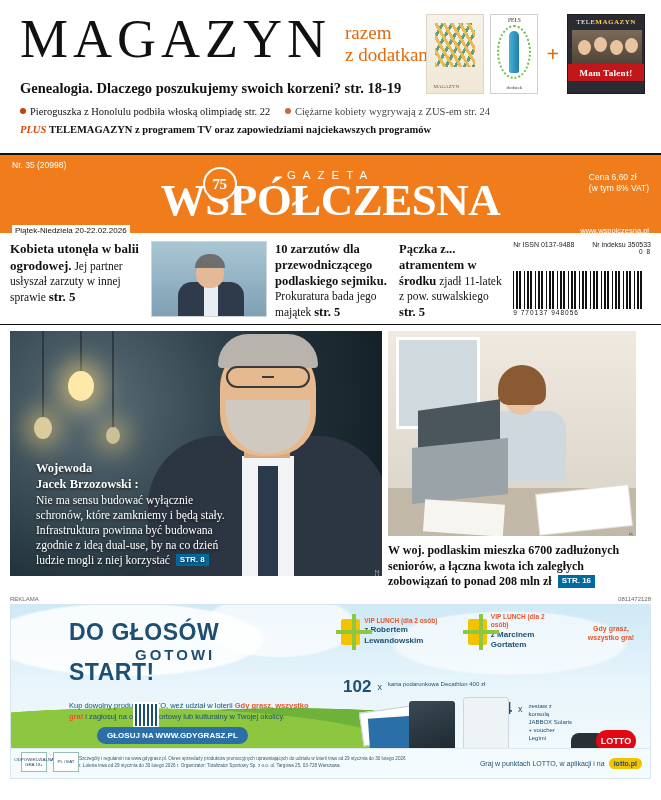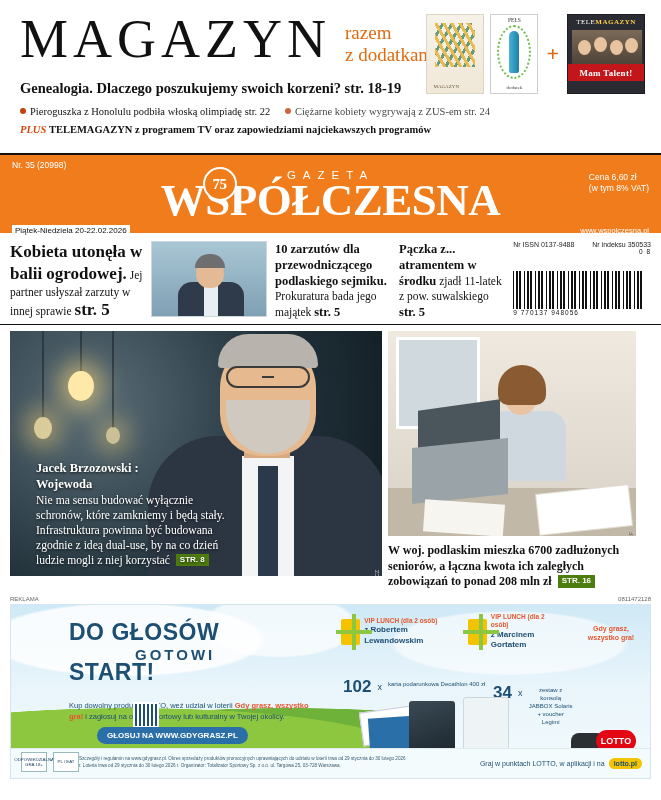--- a/index.html
+++ b/index.html
@@ -151,21 +151,21 @@
     position:absolute; right:2px; bottom:2px; font-size:7.5px; font-family:"Liberation Sans",sans-serif; color:#fff;
   }
 
   
   .teasers {
     display:flex; border-bottom:1px solid #111; padding: 8px 10px 8px 10px; gap:8px;
     height: 92px;
   }
   .t-col { font-size:11.5px; line-height:1.28; }
   .t1 { width: 135px; }
-  .t1 b { font-size:17px; }
+  .t1 b { font-size:13px; }
   .t-photo {
     width: 118px; height: 76px; background:#dfe6ea; position:relative; overflow:hidden;
     border:1px solid #cdd6da;
   }
   .t-photo .bg { position:absolute; inset:0; background:linear-gradient(180deg,#a9c6d4,#7fa0b4); }
   .t-photo .head { position:absolute; left:44px; top:16px; width:28px;height:30px;border-radius:50% 50% 45% 45%; background:#e4b995;}
   .t-photo .hair { position:absolute; left:43px; top:12px; width:30px;height:14px;border-radius:15px 15px 0 0; background:#6e6e6e;}
   .t-photo .body { position:absolute; left:26px; bottom:0; width:66px;height:34px;background:#2f3a4a;border-radius:14px 14px 0 0;}
   .t-photo .shirt { position:absolute; left:52px; bottom:0; width:14px;height:30px;background:#e9eef2;}
   .t2 { width: 118px; }
@@ -219,21 +219,21 @@
     border:2px solid #3a3a3a; border-radius:11px;
   }
   .man .gbridge { position:absolute; bottom:198px; left:124px; width:12px; height:2px; background:#3a3a3a;}
   .quote-over {
     position:absolute; left:26px; bottom:8px; width:195px; color:#fff;
     font-family:"Liberation Serif", serif; font-size:11.6px; line-height:1.3;
     text-shadow:0 1px 3px rgba(0,0,0,.8);
   }
   .quote-over .who { font-weight:bold; font-size:12.5px; display:block; }
   .pill {
-    display:inline-block; background:#4d7c0f; color:#fff; font-family:"Liberation Sans",sans-serif;
+    display:inline-block; background:#0369a1; color:#fff; font-family:"Liberation Sans",sans-serif;
     font-size:8px; font-weight:bold; padding:1px 4px; vertical-align:2px; margin-left:3px;
   }
   .credit-v {
     position:absolute; right:2px; bottom:6px; transform:rotate(-90deg); transform-origin:right bottom;
     color:#cfcfcf; font-family:"Liberation Sans",sans-serif; font-size:5.5px; white-space:nowrap;
   }
 
   .right-col { width: 248px; }
   .small-photo { position:relative; width:248px; height:205px; overflow:hidden; background:#e8e3da;}
   .sp-bg { position:absolute; inset:0; background:linear-gradient(180deg,#efe9e0,#d8d1c6);}
@@ -301,21 +301,21 @@
   .prize {
     display:flex; align-items:center; gap:4px; margin-bottom:4px;
   }
   .gift { width:26px;height:26px;background:#f3c300; position:relative; border-radius:2px;}
   .gift:after { content:""; position:absolute; left:11px;top:-5px;width:4px;height:36px;background:#8dc63f;}
   .gift:before { content:""; position:absolute; left:-5px;top:11px;width:36px;height:4px;background:#8dc63f;}
   .prize-txt { font-family:"Liberation Sans",sans-serif; font-size:6.5px; color:#1d4f73; line-height:1.3;}
   .prize-txt .who { font-size:8px; font-weight:bold;}
   .prize-txt .kind { color:#e4572e; font-weight:bold;}
   .counts { position:absolute; left:332px; top:72px; width:230px; font-family:"Liberation Sans",sans-serif;}
-  .cnt { display:flex; align-items:flex-start; gap:6px; margin-bottom:8px;text-align:center;}
+  .cnt { display:flex; align-items:flex-start; gap:6px; margin-bottom:24px;}
   .cnt .n { font-size:17px; font-weight:bold; color:#1d4f73;}
   .cnt .x { font-size:9px; color:#1d4f73; margin-top:5px;}
   .cnt .d { font-size:6px; color:#1d4f73; line-height:1.35; margin-top:3px;}
   .prod {
     position:absolute; width:46px;height:56px; background:#23313a; border-radius:3px;
   }
   .p1 { left:398px; top:96px; background:linear-gradient(160deg,#3a4a55,#1b252c);}
   .p2 { left:452px; top:92px; background:#eef3f6; border:1px solid #cdd7dd;}
   .p3 { left:560px; top:128px; width:34px;height:34px; border-radius:8px; background:#2a2f33;}
   .card-stack { position:absolute; left:350px; top:104px; width:52px;height:34px; background:#fff; border:1px solid #ccd; transform:rotate(-8deg);}
@@ -469,22 +469,22 @@
         <div class="tie"></div>
         <div class="neck"></div>
         <div class="face"></div>
         <div class="beard"></div>
         <div class="hair"></div>
         <div class="glass"></div>
         <div class="gbridge"></div>
       </div>
 
       <div class="quote-over">
+        <span class="who">Wojewoda</span>
         <span class="who">Jacek Brzozowski :</span>
-        <span class="who">Wojewoda</span>
         <span>Nie ma sensu budować wyłącznie schronów, które zamkniemy i będą stały. Infrastruktura powinna być budowana zgodnie z ideą dual-use, by na co dzień ludzie mogli z niej korzystać</span>
         <span class="pill">STR. 8</span>
       </div>
       <div class="credit-v">FOT. WOJCIECH WOJTKIELEWICZ</div>
     </div>
 
     <div class="right-col">
       <div class="small-photo">
         <div class="sp-bg"></div>
         <div class="sp-win"></div>

